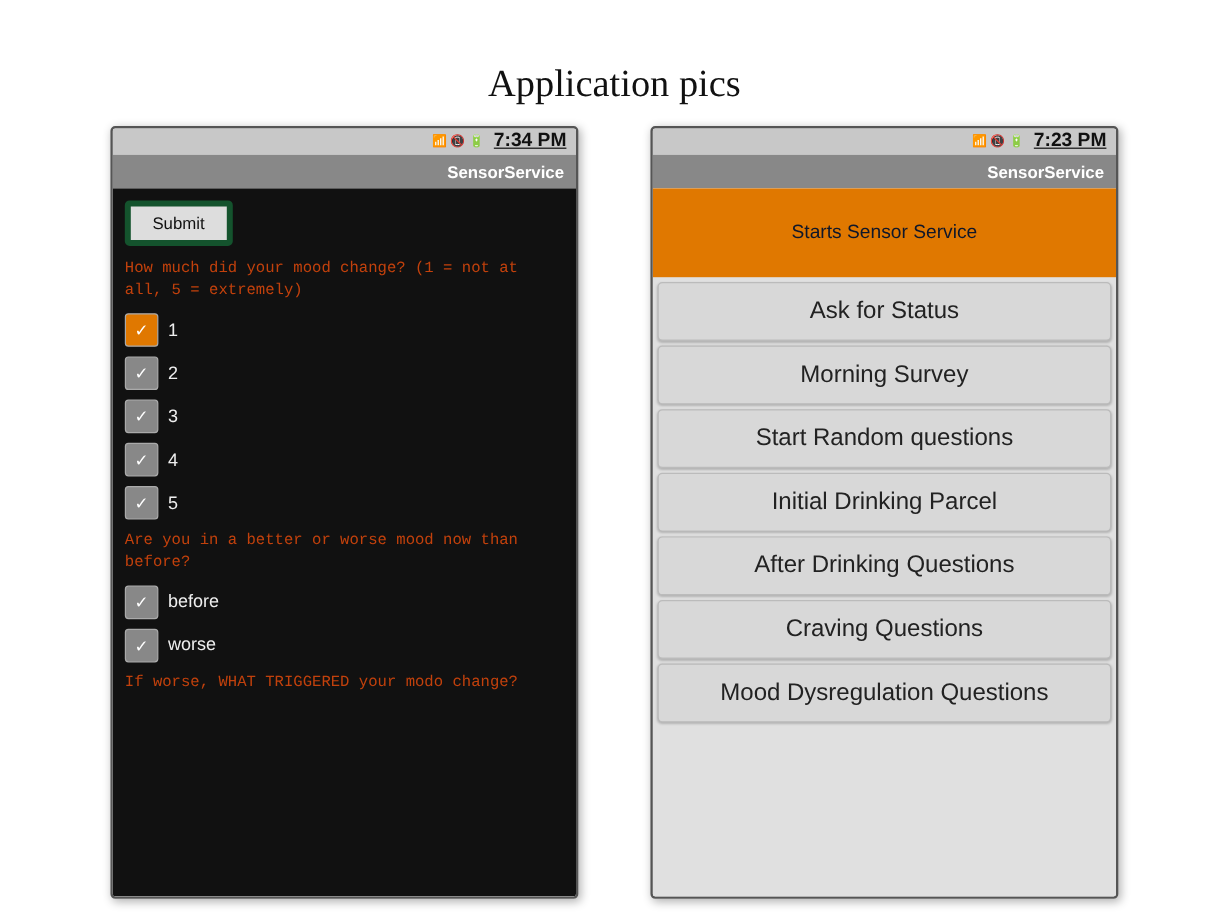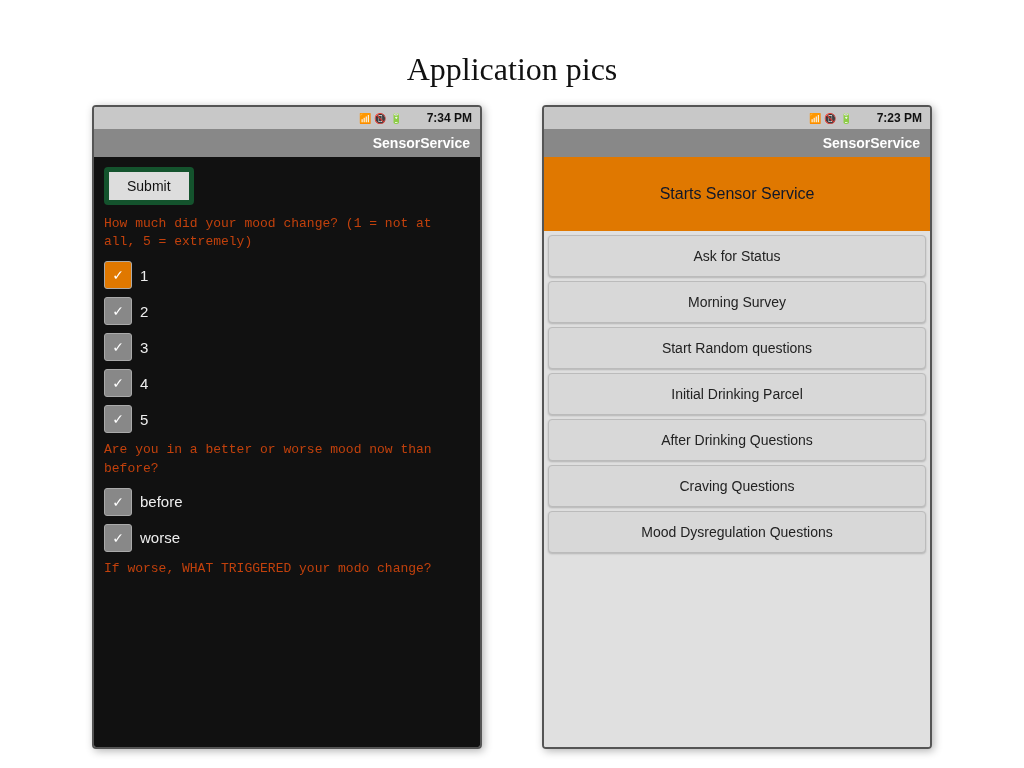--- a/index.html
+++ b/index.html
@@ -53,23 +53,24 @@
       gap: 4px;
       height: 22px;
     }
     .status-bar .icons {
       display: flex;
       align-items: center;
       gap: 3px;
       font-size: 10px;
     }
     .status-bar .time {
-      font-size: 12px;
+      font-size: 16px;
       font-weight: bold;
-      margin-left: 20px;
+      margin-left: 4px;
+      text-decoration: underline;
     }
 
     
     .app-bar {
       background: #888;
       padding: 6px 10px;
       font-size: 14px;
       color: #fff;
       font-weight: bold;
       text-align: right;
@@ -151,21 +152,21 @@
       margin-bottom: 4px;
     }
 
     .menu-btn-gray {
       background: #d8d8d8;
       border: 1px solid #bbb;
       border-radius: 4px;
       width: calc(100% - 8px);
       margin: 4px 4px;
       padding: 12px 4px;
-      font-size: 14px;
+      font-size: 20px;
       color: #222;
       cursor: pointer;
       text-align: center;
       display: block;
       box-shadow: 0 1px 2px rgba(0,0,0,0.2);
     }
   </style>
 </head>
 <body>
 

